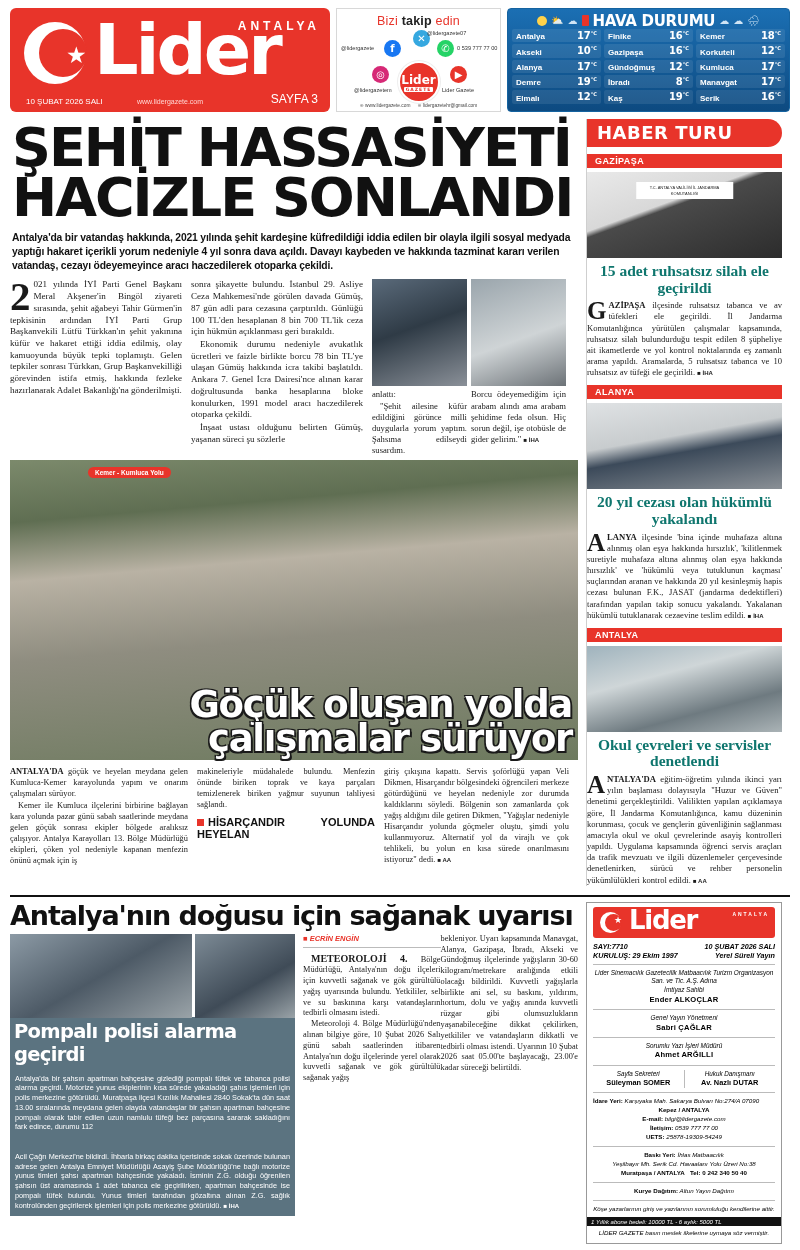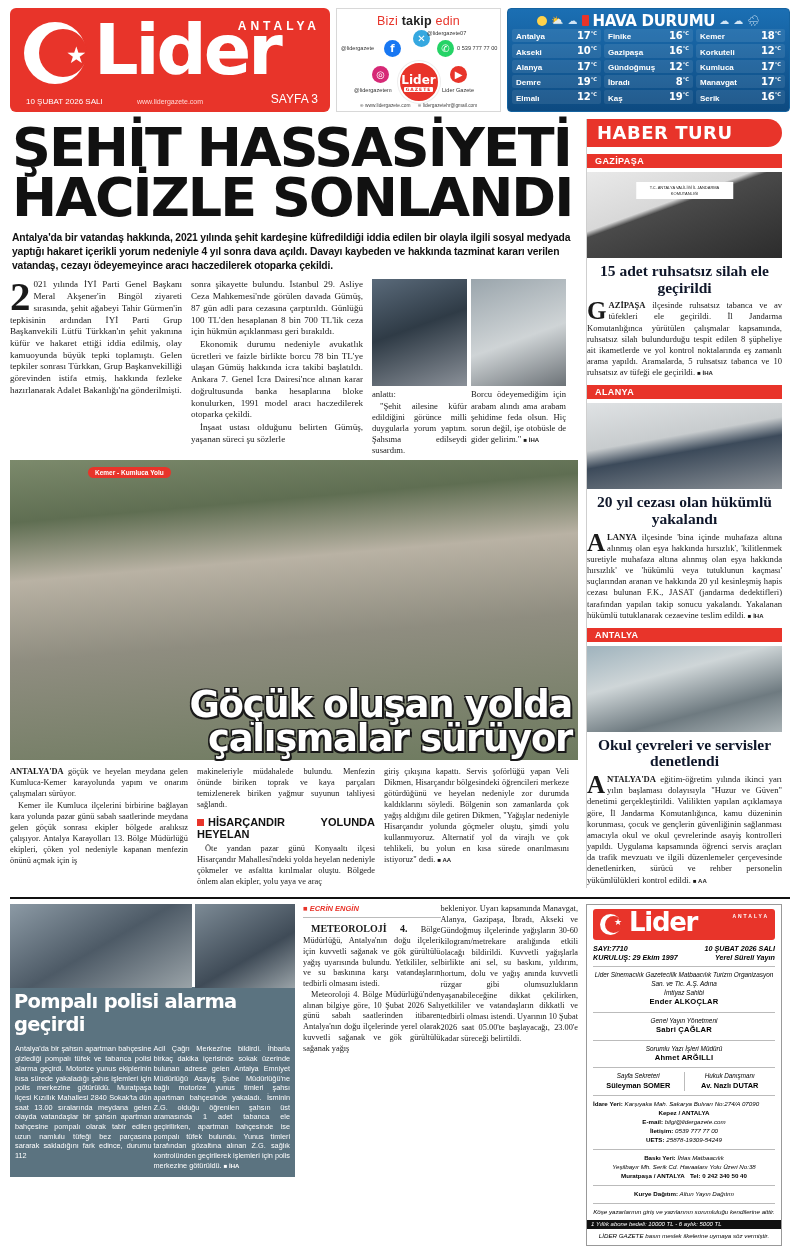--- a/index.html
+++ b/index.html
@@ -201,21 +201,21 @@
     width: 100%;
   }
   .loc-tag {
     background: #e8342a; color: #fff; font-family: "Liberation Sans", sans-serif;
     font-weight: bold; font-size: 9px; padding: 2px 8px; display: block;
     margin: 7px 0 4px; letter-spacing: .4px;
   }
   .side-photo { width: 100%; height: 86px; }
   h4.side-head {
     font-family: "Liberation Serif", serif; font-weight: bold;
-    font-size: 15.5px; line-height: 1.07; text-align: center; margin: 5px 0 4px; color: #0f172a;
+    font-size: 15.5px; line-height: 1.07; text-align: center; margin: 5px 0 4px; color: #0f766e;
   }
   .side-body { font-size: 8.6px; line-height: 1.3; text-align: justify; color: #1a1a1a; }
   .side-body b { font-weight: bold; }
   .side-body .dc::first-letter {
     float: left; font-size: 25px; line-height: .86; font-weight: bold; padding-right: 2px;
   }
 
   
   .bottom { display: flex; gap: 8px; margin-top: 9px; border-top: 2px solid #111; padding-top: 5px; }
   .bot-main { width: 568px; }
@@ -224,21 +224,21 @@
     letter-spacing: -1.1px; color: #111; line-height: 1; margin-bottom: 5px;
   }
   .bot-grid { display: flex; gap: 8px; }
   .pompali-block { width: 285px; }
   .pompali-photos { display: flex; gap: 3px; height: 84px; }
   h3.pompali {
     font-family: "DejaVu Sans", sans-serif; font-weight: bold; font-size: 19.5px;
     color: #fff; letter-spacing: -.7px; background: #5b7380; padding: 3px 4px 4px;
     margin-top: -1px;
   }
-  .pompali-body { background: #5b7380; color: #fff; display: flex; gap: 2px; padding: 4px 5px 6px; }
+  .pompali-body { background: #5b7380; color: #fff; display: flex; gap: 20px; padding: 4px 5px 6px; flex-direction: column; }
   .pompali-body div { flex: 1; font-family: "Liberation Sans", sans-serif; font-size: 7.3px; line-height: 1.33; text-align: justify; }
   .meteo-cols { display: flex; width: 275px; }
   .meteo-col { flex: 1; font-size: 8.3px; line-height: 1.3; text-align: justify; color: #1a1a1a; }
   .meteo-col p { text-indent: 8px; }
   .byline {
     font-family: "Liberation Sans", sans-serif; font-style: italic; font-weight: bold;
     font-size: 7.5px; color: #e8342a; border-bottom: 1px solid #bbb; padding-bottom: 3px; margin-bottom: 4px;
   }
   .byline::before { content: "■ "; color: #e8342a; }
   .meteo-lead { font-family: "Liberation Serif", serif; font-weight: bold; font-size: 10px; }
@@ -449,21 +449,20 @@
       <div class="sub-cols">
         <div class="sub-col">
           <p class="noind" style="text-indent:0">
             <b class="lead-in">ANTALYA'DA</b><span> göçük ve heyelan meydana gelen Kumluca-Kemer karayolunda yapım ve onarım çalışmaları sürüyor.</span>
           </p>
           <p>Kemer ile Kumluca ilçelerini birbirine bağlayan kara yolunda pazar günü sabah saatlerinde meydana gelen göçük sonrası ekipler bölgede aralıksız çalışıyor. Antalya Karayolları 13. Bölge Müdürlüğü ekipleri, çöken yol nedeniyle kapanan menfezin önünü açmak için iş</p>
         </div>
         <div class="sub-col">
           <p class="noind" style="text-indent:0">makineleriyle müdahalede bulundu. Menfezin önünde biriken toprak ve kaya parçaları temizlenerek biriken yağmur suyunun tahliyesi sağlandı.</p>
           <h3 class="subhead">HİSARÇANDIR YOLUNDA HEYELAN</h3>
-          <p>Öte yandan pazar günü Konyaaltı ilçesi Hisarçandır Mahallesi'ndeki yolda heyelan nedeniyle çökmeler ve asfaltta kırılmalar oluştu. Bölgede önlem alan ekipler, yolu yaya ve araç</p>
         </div>
         <div class="sub-col" style="width:185px">
           <div style="display:flex;gap:5px;">
             <div style="flex:1">
               <p class="noind" style="text-indent:0">
                 <span>giriş çıkışına kapattı. Servis şoförlüğü yapan Veli Dikmen, Hisarçandır bölgesindeki öğrencileri merkeze götürdüğünü ve heyelan nedeniyle zor durumda kaldıklarını söyledi. Bölgenin son zamanlarda çok yağış aldığını dile getiren Dikmen, "Yağışlar nedeniyle Hisarçandır yolunda göçmeler oluştu, şimdi yolu kullanmıyoruz. Alternatif yol da virajlı ve çok tehlikeli, bu yolun en kısa sürede onarılmasını istiyoruz" dedi.</span>
                 <span class="agency">AA</span>
               </p>
             </div>
           </div>
@@ -500,20 +499,21 @@
               <p class="dc"><b>ANTALYA'DA</b> eğitim-öğretim yılında ikinci yarı yılın başlaması dolayısıyla "Huzur ve Güven" denetimi gerçekleştirildi. Valilikten yapılan açıklamaya göre, İl Jandarma Komutanlığınca, kamu düzeninin korunması, çocuk ve gençlerin güvenliğinin sağlanması amacıyla okul ve okul çevrelerinde asayiş kontrolleri yapıldı. Uygulama kapsamında öğrenci servis araçları da trafik mevzuatı ve ilgili düzenlemeler çerçevesinde denetlenirken, sürücü ve rehber personelin yükümlülükleri kontrol edildi. <span class="agency">AA</span></p>
             </div>
           </div>
         </div>
     </div>
   </div>
 
   <div class="bottom">
 
     <div class="bot-main">
+      <h2 class="sagnak">Antalya'nın doğusu için sağanak uyarısı</h2>
 
       <div class="bot-grid">
 
         <div class="pompali-block">
           <div class="pompali-photos">
             <div class="photo" style="width:182px;height:84px;background:linear-gradient(150deg,#8c9aa5,#4d5a66 50%,#9aa3a8);"></div>
             <div class="photo" style="flex:1;height:84px;background:linear-gradient(150deg,#7d8b96,#3f4b57 60%,#9aa3a8);"></div>
           </div>
           <h3 class="pompali">Pompalı polisi alarma geçirdi</h3>
           <div class="pompali-body">

